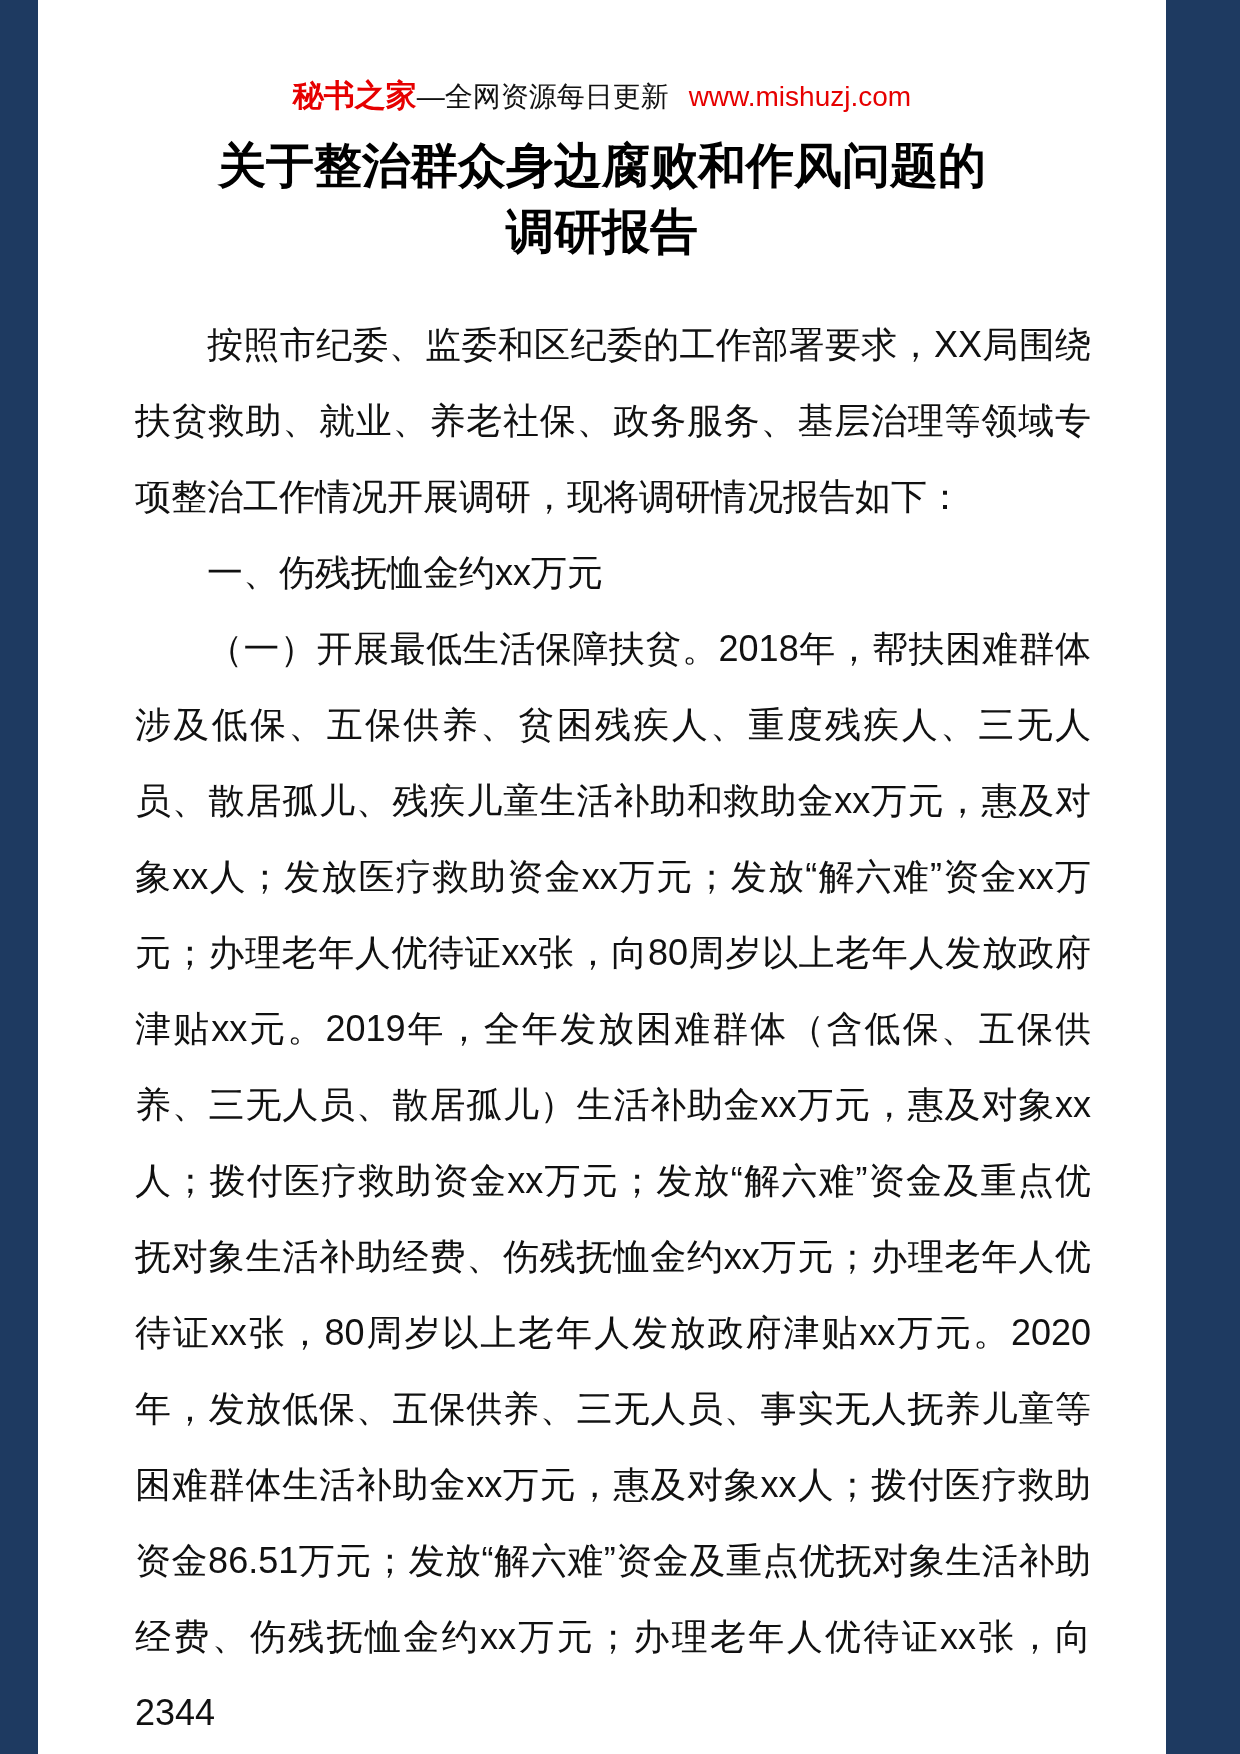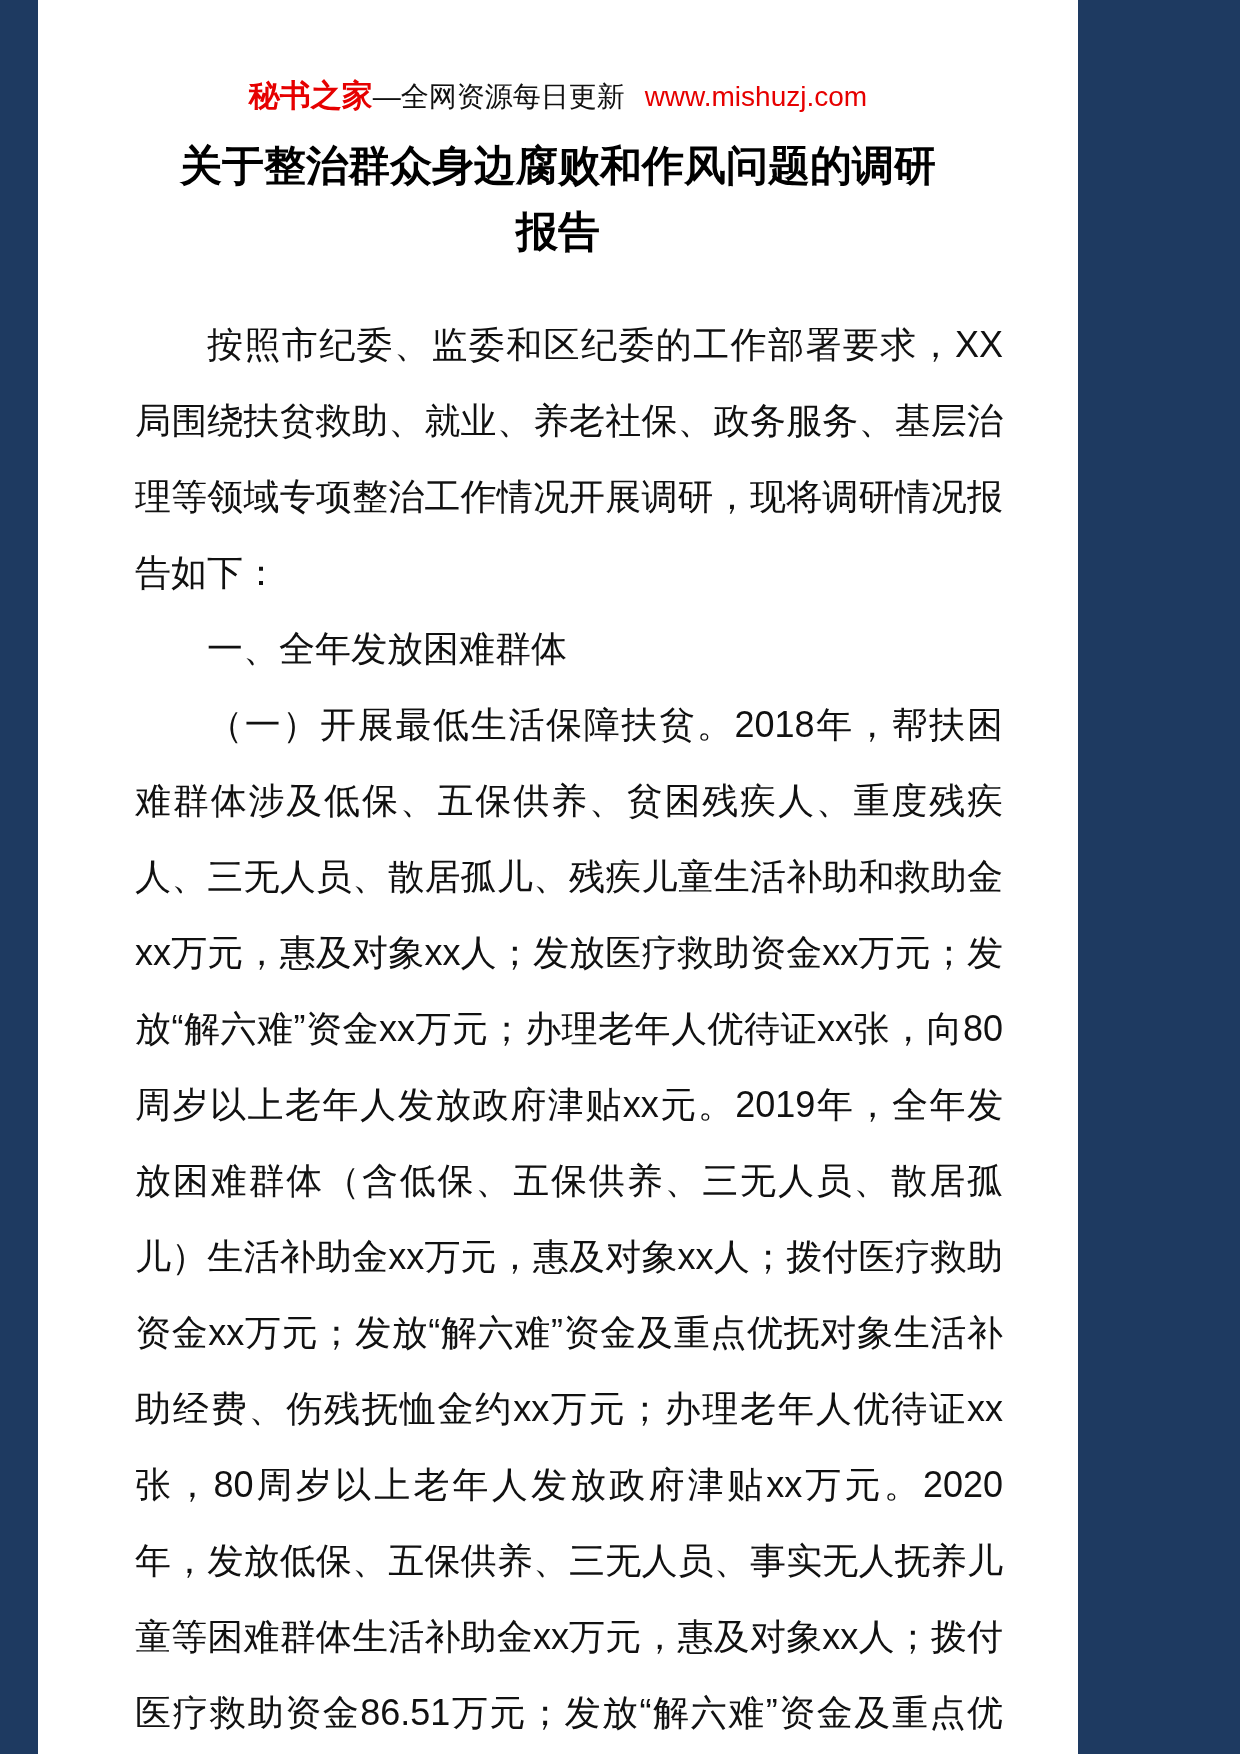--- a/index.html
+++ b/index.html
@@ -12,21 +12,21 @@
     position: relative;
     width: 1240px;
     height: 1754px;
     background: #1e3a61;
     overflow: hidden;
   }
   .page {
     position: absolute;
     left: 38px;
     top: 0;
-    width: 1040px;
+    width: 1128px;
     height: 1754px;
     background: #ffffff;
     overflow: hidden;
   }
   .site-header {
     text-align: center;
     padding-top: 76px;
     font-size: 28px;
     color: #111111;
     line-height: 40px;
@@ -40,21 +40,21 @@
   }
   .tagline {
     color: #111111;
   }
   .url {
     color: #e60000;
     margin-left: 12px;
     cursor: pointer;
   }
   .doc-title {
-    font-size: 42px;
+    font-size: 48px;
     font-weight: 700;
     color: #000000;
     text-align: center;
     line-height: 66px;
     max-width: 790px;
     margin: 16px auto 0 auto;
     letter-spacing: 0;
   }
   .doc-body {
     padding: 42px 75px 0 97px;
@@ -76,18 +76,18 @@
 
     <div class="site-header">
       <span class="brand">秘书之家</span><span class="tagline">—全网资源每日更新</span>
       <span class="url">www.mishuzj.com</span>
     </div>
 
     <h1 class="doc-title">关于整治群众身边腐败和作风问题的调研报告</h1>
 
     <div class="doc-body">
         <p class="para">按照市纪委、监委和区纪委的工作部署要求，XX局围绕扶贫救助、就业、养老社保、政务服务、基层治理等领域专项整治工作情况开展调研，现将调研情况报告如下：</p>
-        <p class="para">一、全年发放困难群体</p>
+        <p class="para">一、伤残抚恤金约xx万元</p>
         <p class="para">（一）开展最低生活保障扶贫。2018年，帮扶困难群体涉及低保、五保供养、贫困残疾人、重度残疾人、三无人员、散居孤儿、残疾儿童生活补助和救助金xx万元，惠及对象xx人；发放医疗救助资金xx万元；发放“解六难”资金xx万元；办理老年人优待证xx张，向80周岁以上老年人发放政府津贴xx元。2019年，全年发放困难群体（含低保、五保供养、三无人员、散居孤儿）生活补助金xx万元，惠及对象xx人；拨付医疗救助资金xx万元；发放“解六难”资金及重点优抚对象生活补助经费、伤残抚恤金约xx万元；办理老年人优待证xx张，80周岁以上老年人发放政府津贴xx万元。2020年，发放低保、五保供养、三无人员、事实无人抚养儿童等困难群体生活补助金xx万元，惠及对象xx人；拨付医疗救助资金86.51万元；发放“解六难”资金及重点优抚对象生活补助经费、伤残抚恤金约xx万元；办理老年人优待证xx张，向2344</p>
       </div>
 
   </div>
 </div>
 
 </body></html>

